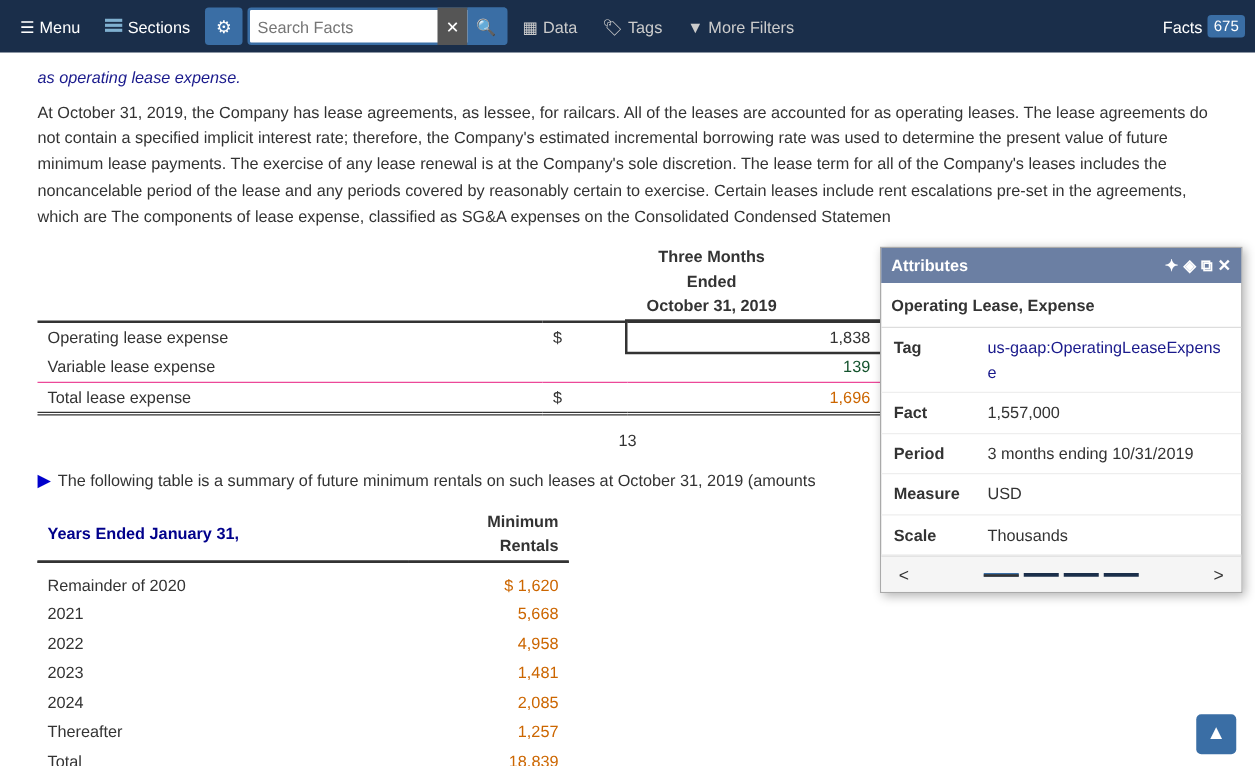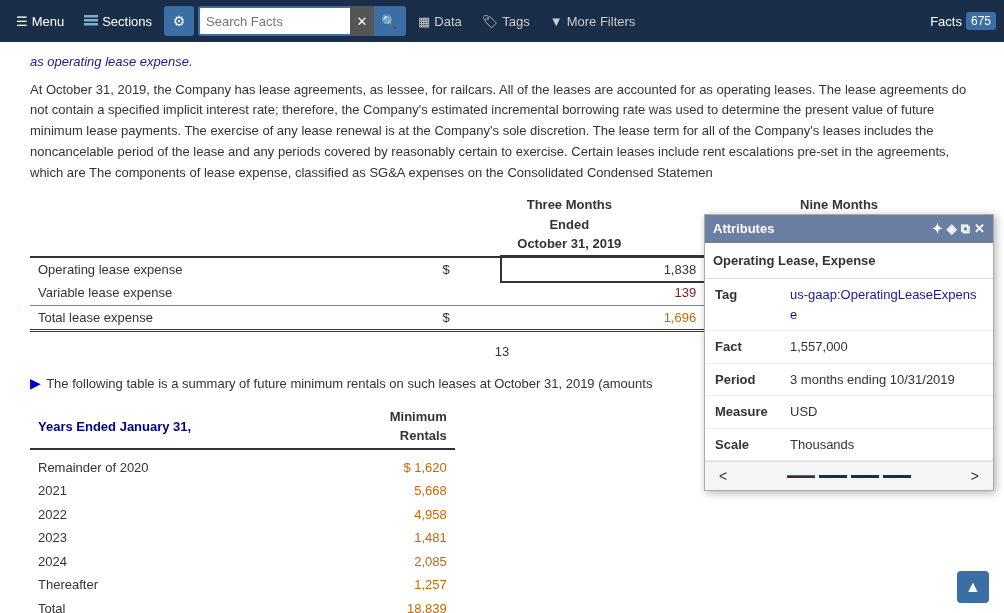--- a/index.html
+++ b/index.html
@@ -213,21 +213,21 @@
       font-weight: bold;
     }
 
     
     .attributes-panel {
       width: 290px;
       background: #fff;
       border: 1px solid #aaa;
       box-shadow: 2px 2px 8px rgba(0,0,0,0.3);
       position: absolute;
-      top: 172px;
+      top: 155px;
       right: 10px;
       z-index: 10;
       font-size: 13px;
     }
     .attr-header {
       background: #6b7fa3;
       color: #fff;
       display: flex;
       align-items: center;
       justify-content: space-between;
@@ -410,21 +410,21 @@
       <tr>
             <td class="label-col">Operating lease expense</td>
             <td class="dollar-sign">$</td>
             <td class="num-col" style="outline: rgb(51, 51, 51) solid 2px;">1,838</td>
             <td class="dollar-sign" style="padding-left: 20px;">$</td>
             <td class="num-col" style="color: rgb(204, 102, 0);">4,867</td>
           </tr>
           <tr>
             <td class="label-col">Variable lease expense</td>
             <td class="dollar-sign"></td>
-            <td class="num-col" style="color: #7f1d1d;">139</td>
+            <td class="num-col" style="color: #14532d;">139</td>
             <td class="dollar-sign" style="padding-left: 20px;"></td>
             <td class="num-col" style="color: rgb(204, 102, 0);">491</td>
           </tr>
           <tr class="total-row">
             <td class="label-col">Total lease expense</td>
             <td class="dollar-sign">$</td>
             <td class="num-col" style="color: rgb(204, 102, 0);">1,696</td>
             <td class="dollar-sign" style="padding-left: 20px;">$</td>
             <td class="num-col" style="color: rgb(204, 102, 0);">5,358</td>
           </tr>

